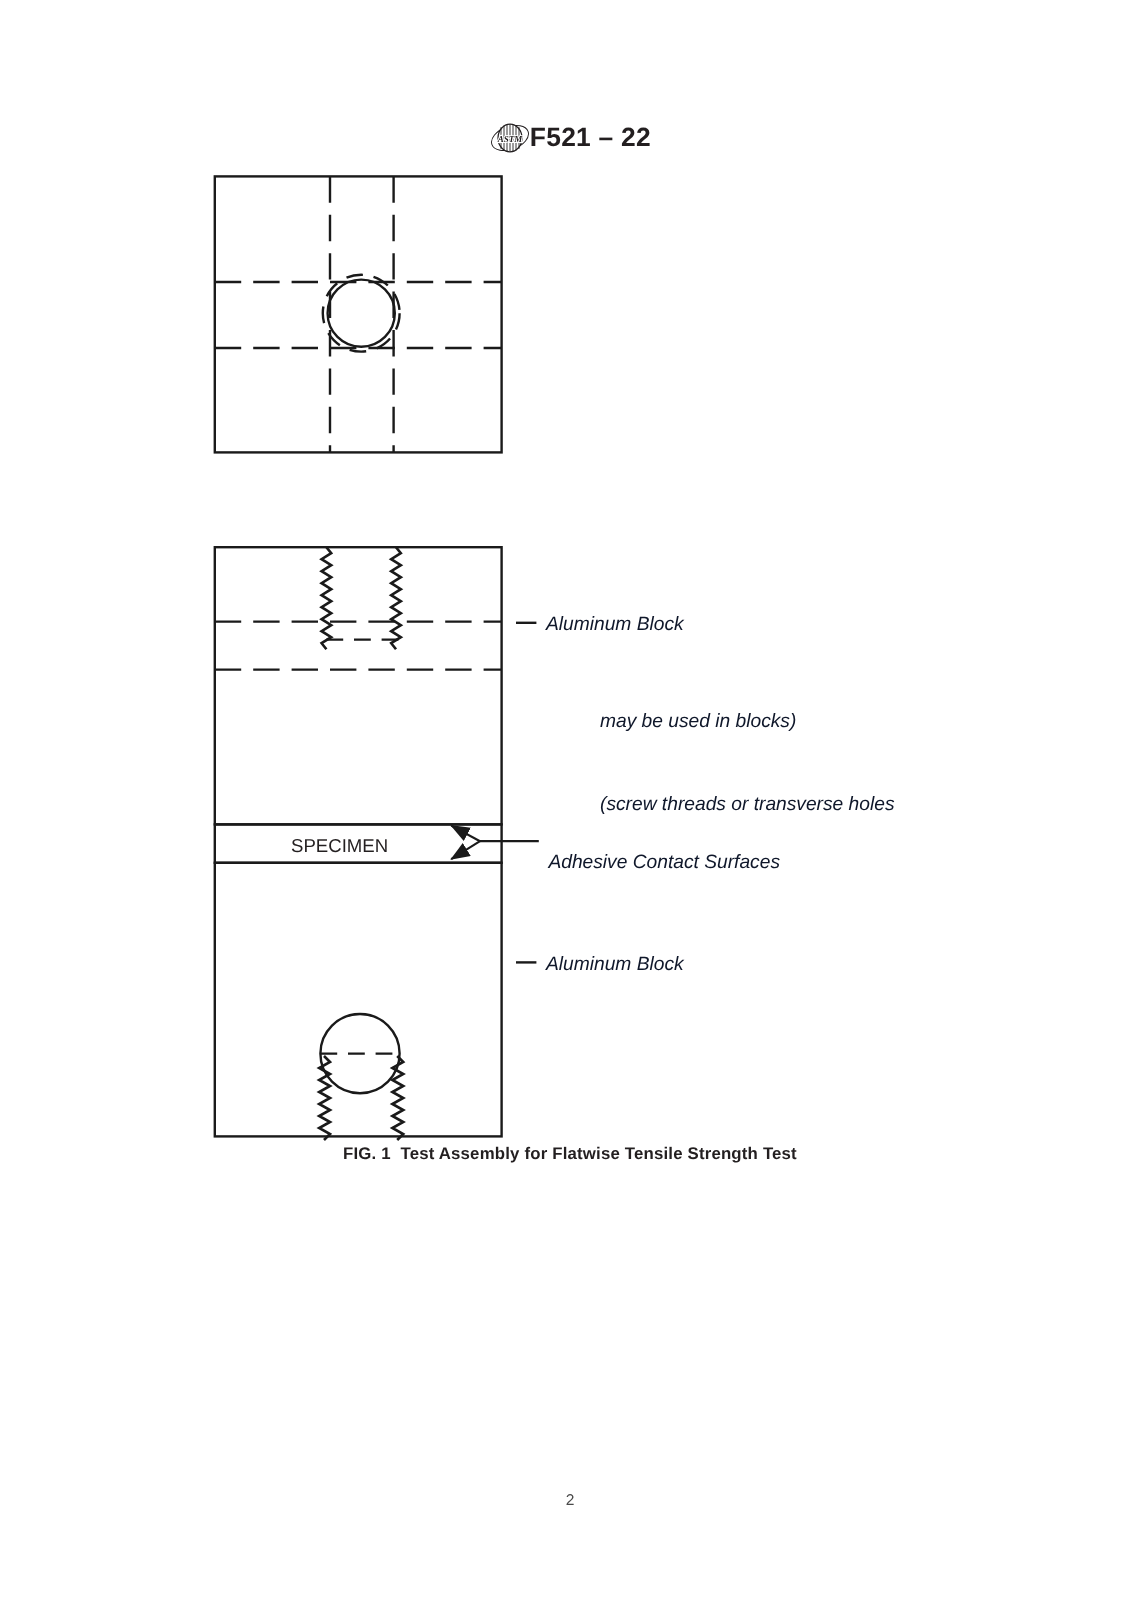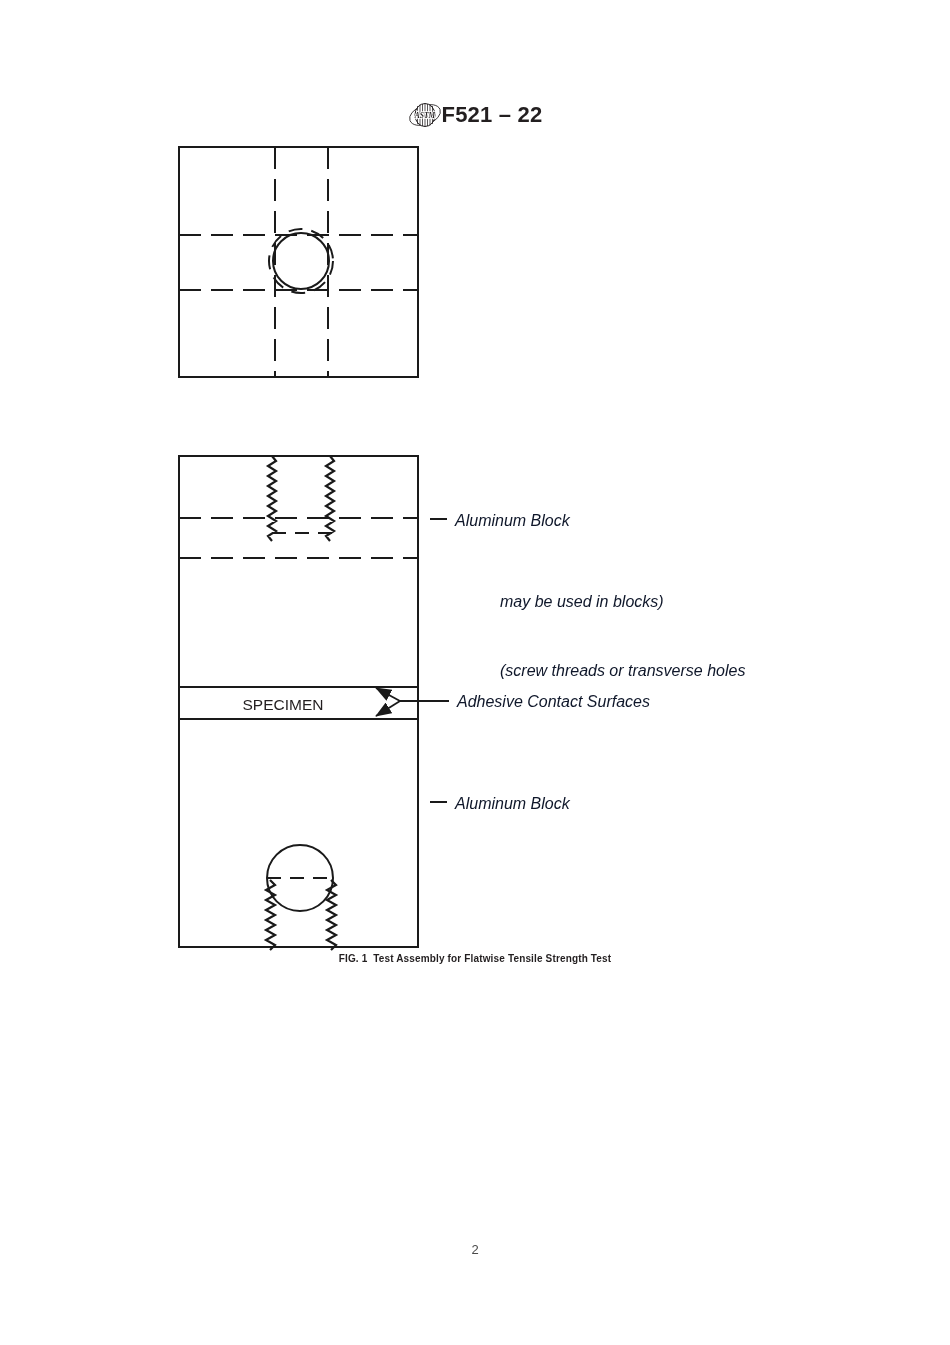--- a/index.html
+++ b/index.html
@@ -59,31 +59,31 @@
   .label {
     position: absolute;
     font-size: 16px;
     color: #0f172a;
     white-space: pre;
     line-height: 1.42;
     font-style: italic;
   }
   .label-aluminum-top  { left: 455px; top: 510px; }
   .label-note          { left: 500px; top: 546px; }
-  .label-adhesive      { left: 457px; top: 691px; }
+  .label-adhesive      { left: 457px; top: 708px; }
   .label-aluminum-bot  { left: 455px; top: 793px; }
 
   
   .caption {
     position: absolute;
     top: 953px;
     left: 0;
     width: 950px;
     text-align: center;
-    font-size: 10px;
+    font-size: 14px;
     font-weight: bold;
     color: #231f20;
     letter-spacing: 0.15px;
     white-space: pre;
   }
 
   
   .page-number {
     position: absolute;
     top: 1242px;

